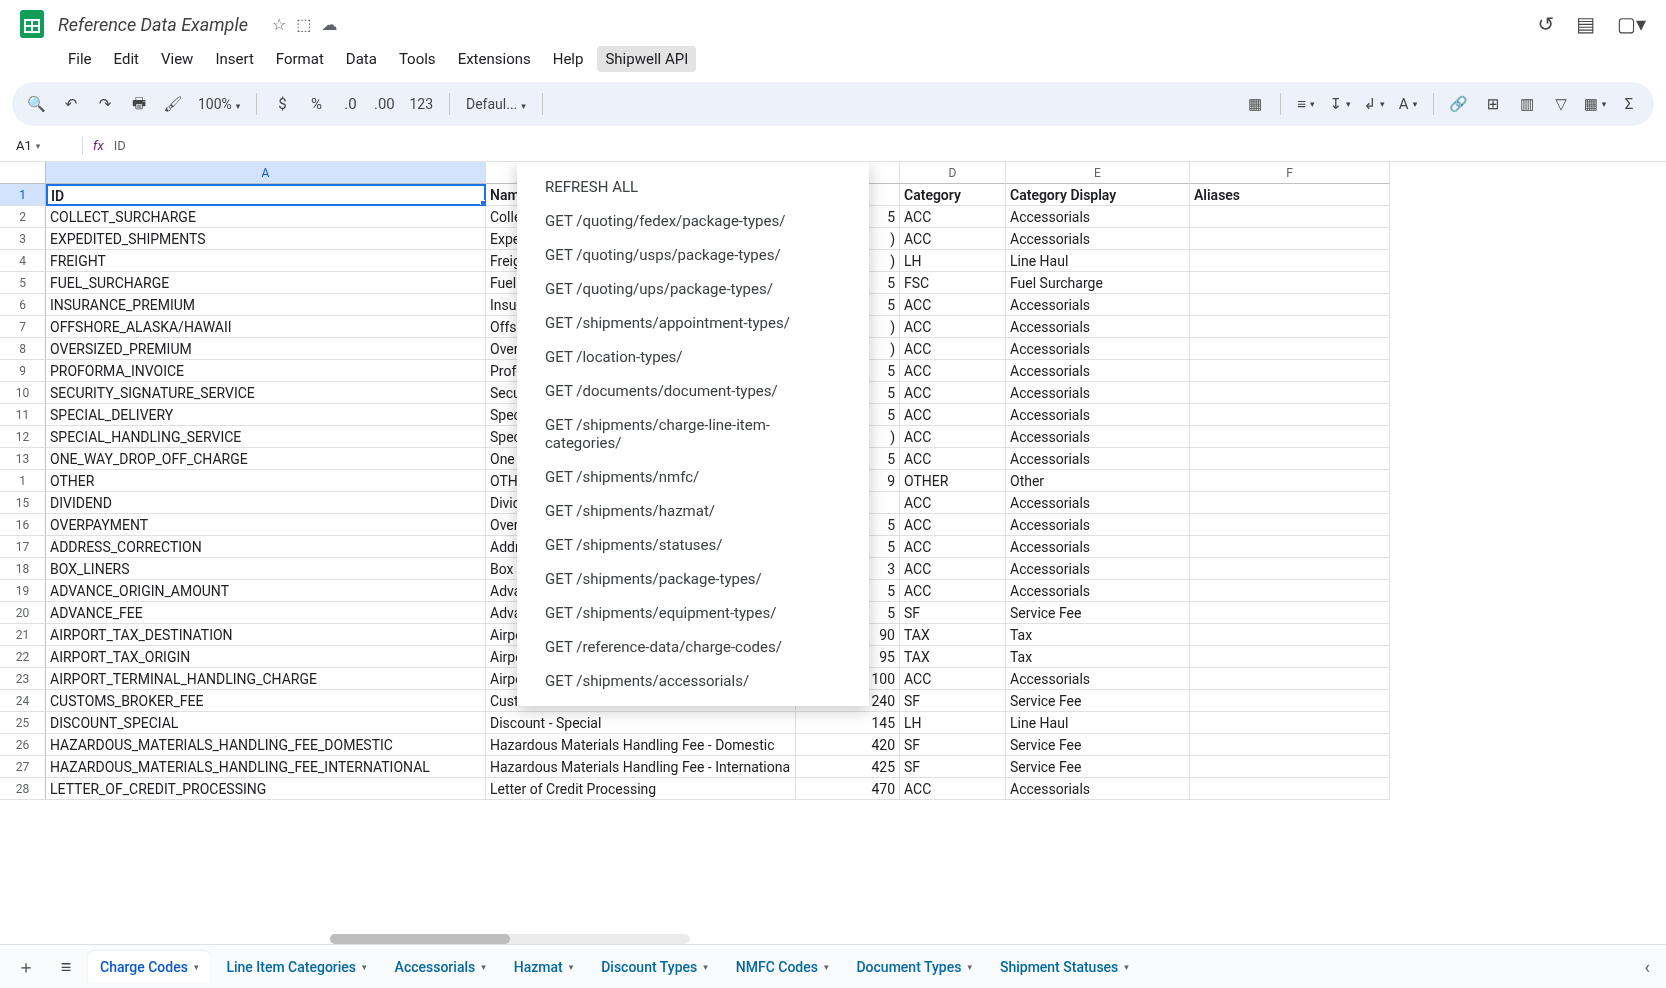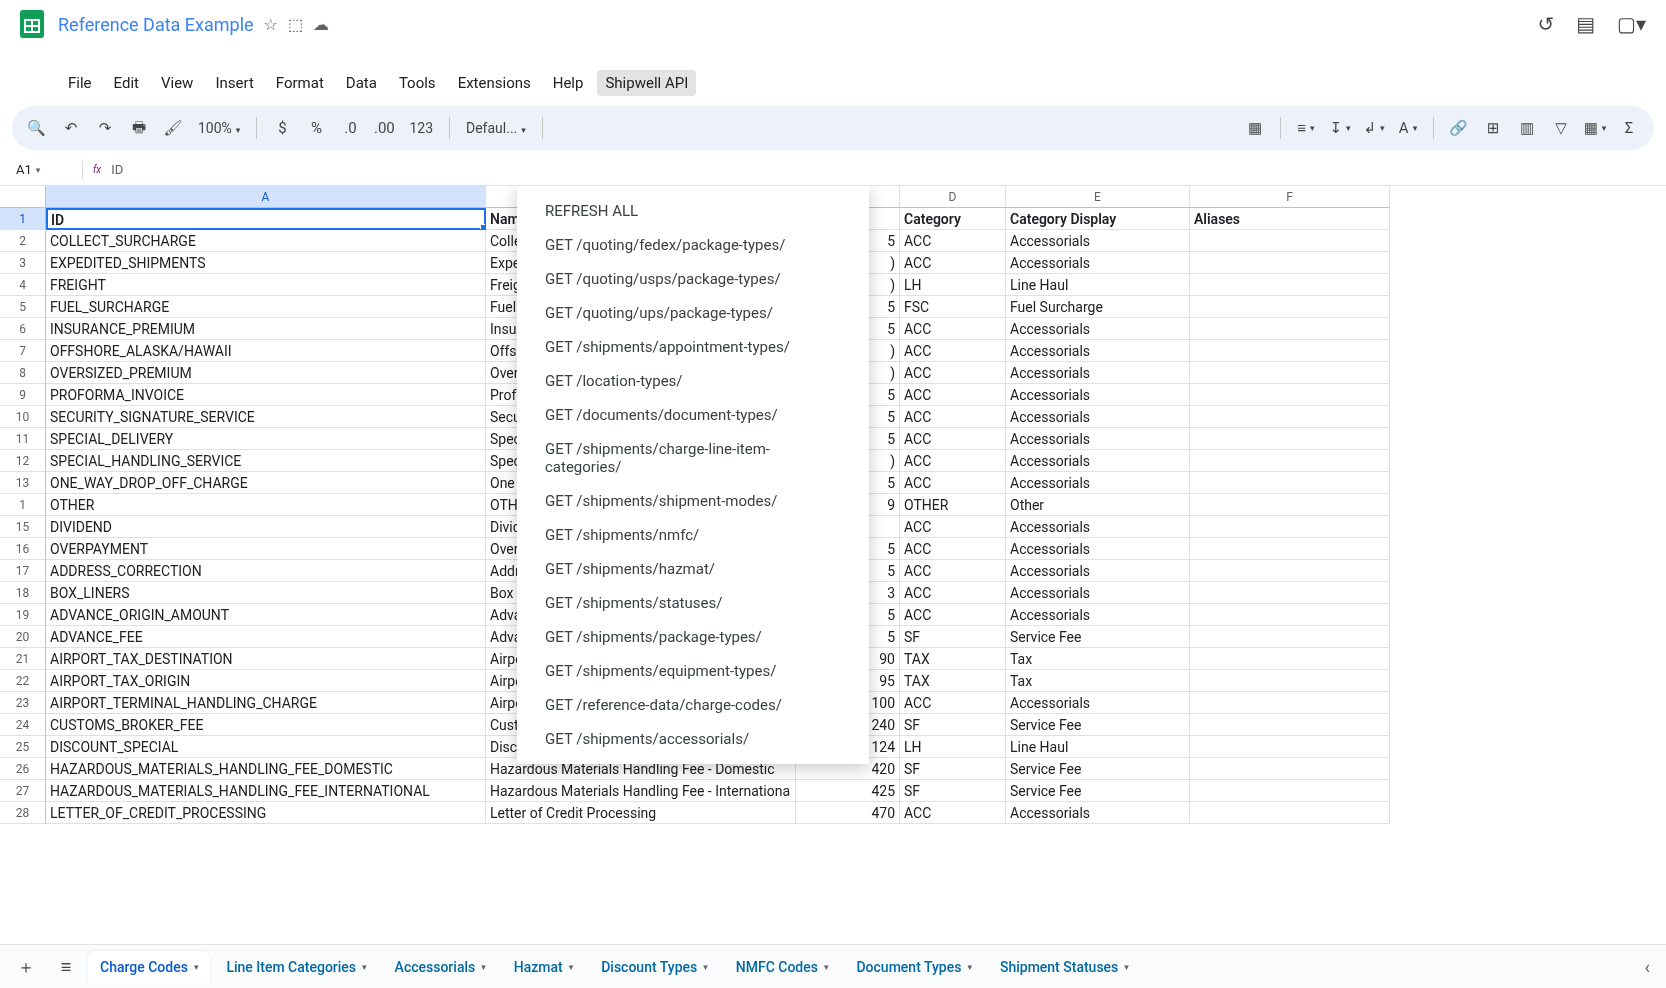--- a/index.html
+++ b/index.html
@@ -17,29 +17,30 @@
     padding: 6px 12px 0 12px;
     height: 42px;
   }
   .logo {
     width: 40px; height: 40px; display:flex; align-items:center; justify-content:center;
     margin-right: 6px;
   }
   .logo svg { width: 32px; height: 32px; }
   .title {
     font-size: 18px;
-    color: #3b82f6;
-    margin-right: 10px;
+    color: #404040;
+    margin-right: 24px;
+    font-style: italic;
   }
   .title-icons { display:flex; gap:10px; align-items:center; color:#5f6368; }
   .title-icons span { cursor:pointer; font-size:16px; }
   .right-icons { margin-left:auto; display:flex; gap:22px; align-items:center; color:#444746; padding-right:8px;}
   .right-icons span { font-size:20px; cursor:pointer; }
   .menubar {
-    display:flex; gap:6px; padding:4px 12px 6px 60px; font-size:15px; color:#202124;margin-top:24px;
+    display:flex; gap:6px; padding:4px 12px 6px 60px; font-size:15px; color:#202124;
   }
   .menubar .menu-item { padding:4px 8px; border-radius:4px; cursor:pointer; }
   .menubar .menu-item.active { background:#e3e3e3; }
   .toolbar {
     display:flex; align-items:center; gap:4px;
     background:#edf2fa; border-radius:24px; margin:4px 12px; padding:4px 10px;
     height:44px; color:#444746;
   }
   .toolbar .tbtn {
     width:30px; height:30px; display:flex; align-items:center; justify-content:center;
@@ -48,21 +49,21 @@
   .toolbar .divider { width:1px; height:22px; background:#c7c7c7; margin:0 6px; }
   .toolbar .lbl { padding:0 6px; font-size:14px; }
   .toolbar .triangle::after { content:"▾"; font-size:9px; margin-left:4px; color:#444746;}
   .namebox {
     display:flex; align-items:center; gap:10px; padding:4px 16px; height:32px;
     border-bottom:1px solid #e0e0e0; font-size:13px;
   }
   .namebox .cellref { width:56px; color:#202124; display:flex; align-items:center; gap:4px;}
   .namebox .cellref::after { content:"▾"; font-size:9px; color:#5f6368;}
   .namebox .nbdivider { width:1px; height:18px; background:#dadce0; }
-  .namebox .fx { font-style:italic; color:#701a75; font-size:10px; }
+  .namebox .fx { font-style:italic; color:#701a75; font-size:13px; }
   .namebox .fv { color:#5f6368; }
 
   .sheet-area { position:relative; height:calc(100vh - 42px - 34px - 52px - 32px - 44px); overflow:hidden; }
   .sheet {
     display:grid;
     grid-template-columns: 46px 440px 310px 104px 106px 184px 200px;
     font-size:14px;
   }
   .hdr {
     background:#fff; border-bottom:1px solid #c0c0c0; border-right:1px solid #e0e0e0;
@@ -366,21 +367,21 @@
       <div class="rowhdr">24</div>
       <div class="cell">CUSTOMS_BROKER_FEE</div>
       <div class="cell">Customs Broker Fee</div>
       <div class="cell num">240</div>
       <div class="cell">SF</div>
       <div class="cell">Service Fee</div>
       <div class="cell"></div>
       <div class="rowhdr">25</div>
       <div class="cell">DISCOUNT_SPECIAL</div>
       <div class="cell">Discount - Special</div>
-      <div class="cell num">124</div>
+      <div class="cell num">145</div>
       <div class="cell">LH</div>
       <div class="cell">Line Haul</div>
       <div class="cell"></div>
       <div class="rowhdr">26</div>
       <div class="cell">HAZARDOUS_MATERIALS_HANDLING_FEE_DOMESTIC</div>
       <div class="cell">Hazardous Materials Handling Fee - Domestic</div>
       <div class="cell num">420</div>
       <div class="cell">SF</div>
       <div class="cell">Service Fee</div>
       <div class="cell"></div>
@@ -405,21 +406,20 @@
 
   <div class="dropdown" id="dropdown">
       <div class="ditem">REFRESH ALL</div>
       <div class="ditem">GET /quoting/fedex/package-types/</div>
       <div class="ditem">GET /quoting/usps/package-types/</div>
       <div class="ditem">GET /quoting/ups/package-types/</div>
       <div class="ditem">GET /shipments/appointment-types/</div>
       <div class="ditem">GET /location-types/</div>
       <div class="ditem">GET /documents/document-types/</div>
       <div class="ditem">GET /shipments/charge-line-item-categories/</div>
-      <div class="ditem">GET /shipments/shipment-modes/</div>
       <div class="ditem">GET /shipments/nmfc/</div>
       <div class="ditem">GET /shipments/hazmat/</div>
       <div class="ditem">GET /shipments/statuses/</div>
       <div class="ditem">GET /shipments/package-types/</div>
       <div class="ditem">GET /shipments/equipment-types/</div>
       <div class="ditem">GET /reference-data/charge-codes/</div>
       <div class="ditem">GET /shipments/accessorials/</div>
     </div>
 </div>
 

